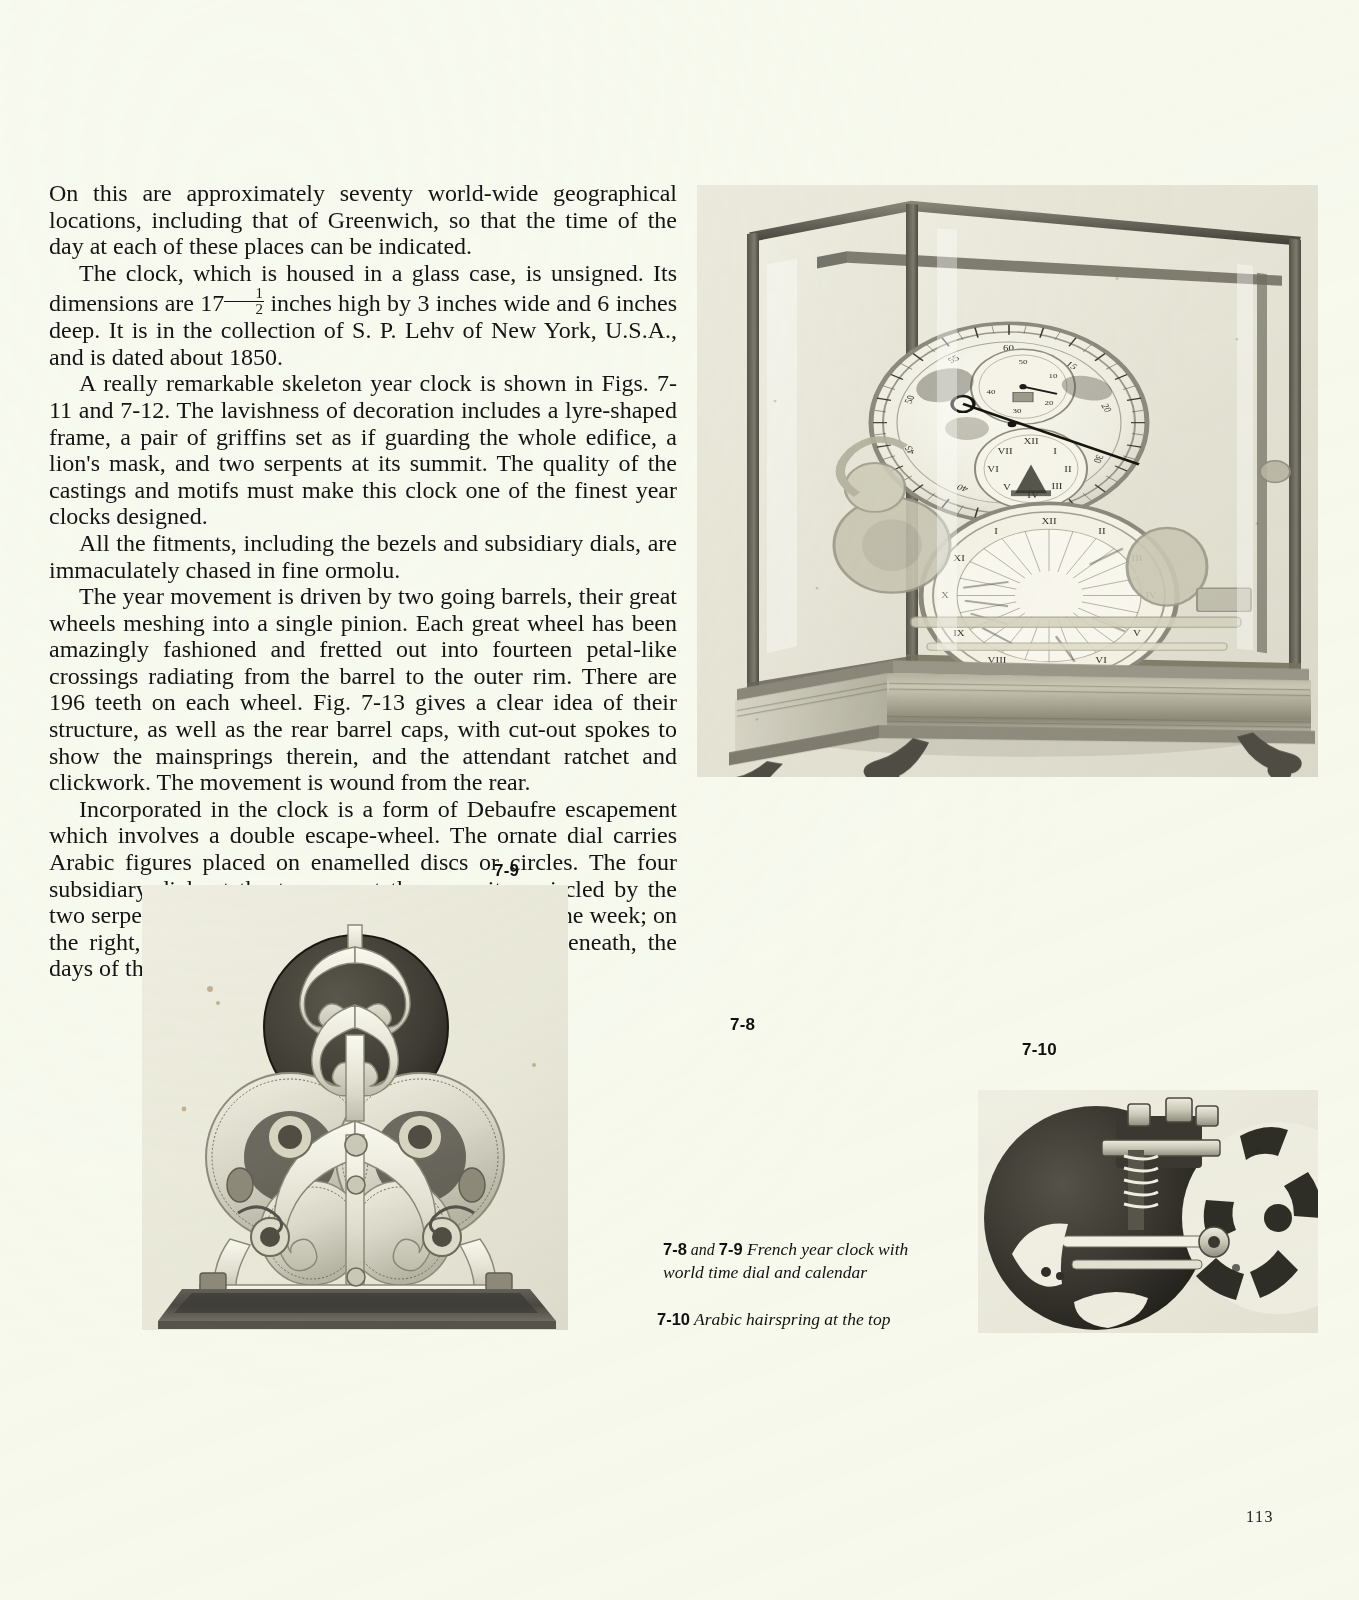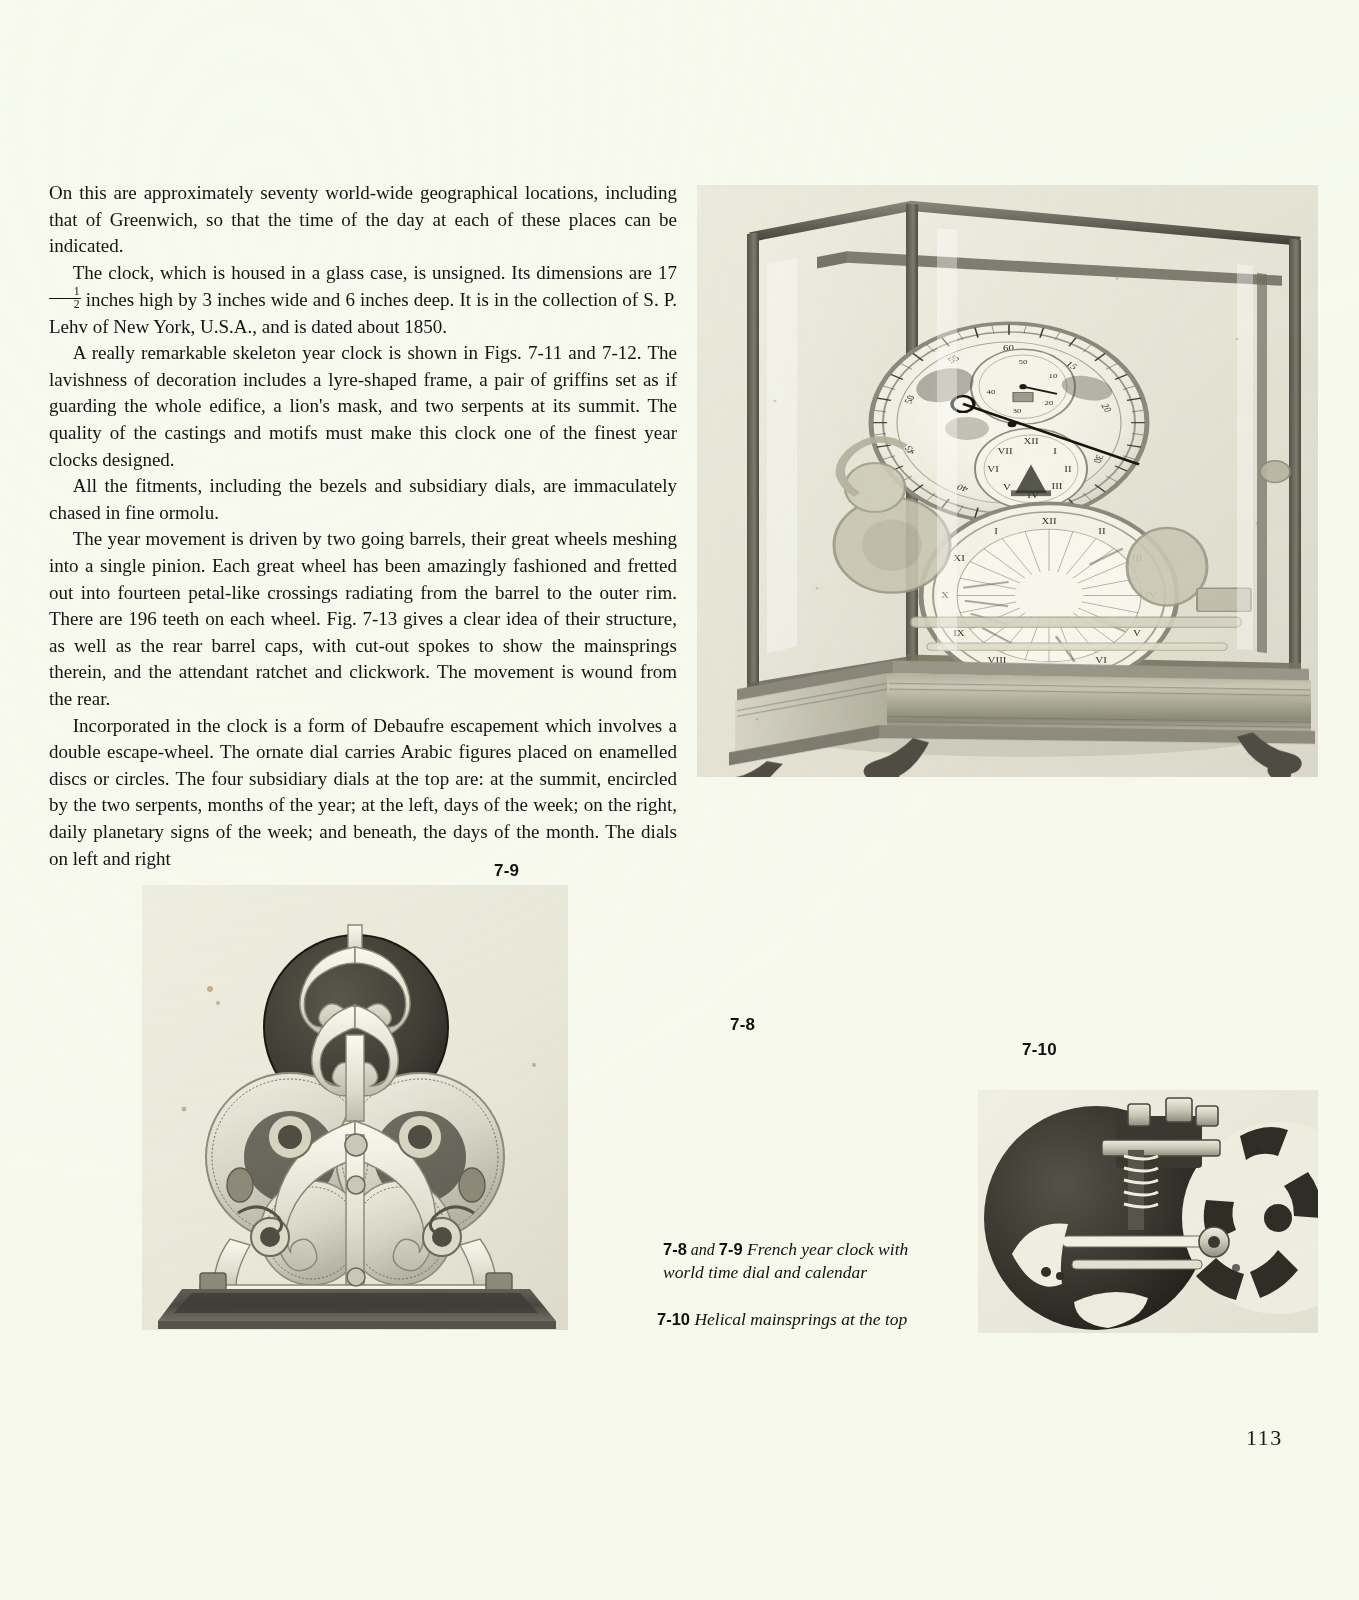--- a/index.html
+++ b/index.html
@@ -29,21 +29,21 @@
     mix-blend-mode: multiply;
     opacity: .5;
   }
 
   
   .bodytext {
     position: absolute;
     left: 49px;
     top: 180px;
     width: 628px;
-    font-size: 19px;
+    font-size: 24px;
     line-height: 26.6px;
     color: #141414;
     text-align: justify;
     text-justify: inter-word;
     -webkit-font-smoothing: antialiased;
   }
   .bodytext p {
     margin: 0;
     text-indent: 1.25em;
   }
@@ -89,22 +89,22 @@
     font-style: italic;
   }
   .caption .and { font-style: italic; font-size: 16px; }
   #caption-a { left: 657px; top: 1238px; margin-left: 6px; }
   #caption-b { left: 657px; top: 1308px; }
 
   
   #page-number {
     position: absolute;
     left: 1246px;
-    top: 1425px;
-    font-size: 22px;
+    top: 1508px;
+    font-size: 16px;
     letter-spacing: 1.5px;
     color: #1a1a1a;
   }
 
   
   .photo {
     position: absolute;
     overflow: hidden;
     background: #e9e9e2;
   }
@@ -596,18 +596,18 @@
 
   <div class="figlabel" id="fig-label-7-9">7-9</div>
   <div class="figlabel" id="fig-label-7-8">7-8</div>
   <div class="figlabel" id="fig-label-7-10">7-10</div>
 
   <div class="caption" id="caption-a">
     <b>7-8</b><span class="and"> and </span><b>7-9</b><i> French year clock with world time dial and calendar</i>
   </div>
 
   <div class="caption" id="caption-b">
-    <b>7-10</b><i> Helical mainsprings at the top</i>
+    <b>7-10</b><i> Arabic hairspring at the top</i>
   </div>
 
   <div id="page-number">113</div>
 
 </div>
 
 </body></html>

